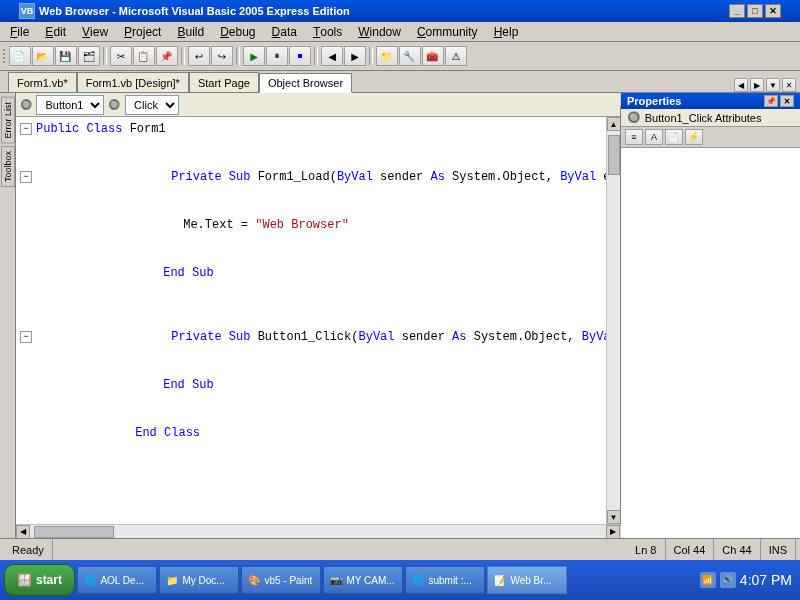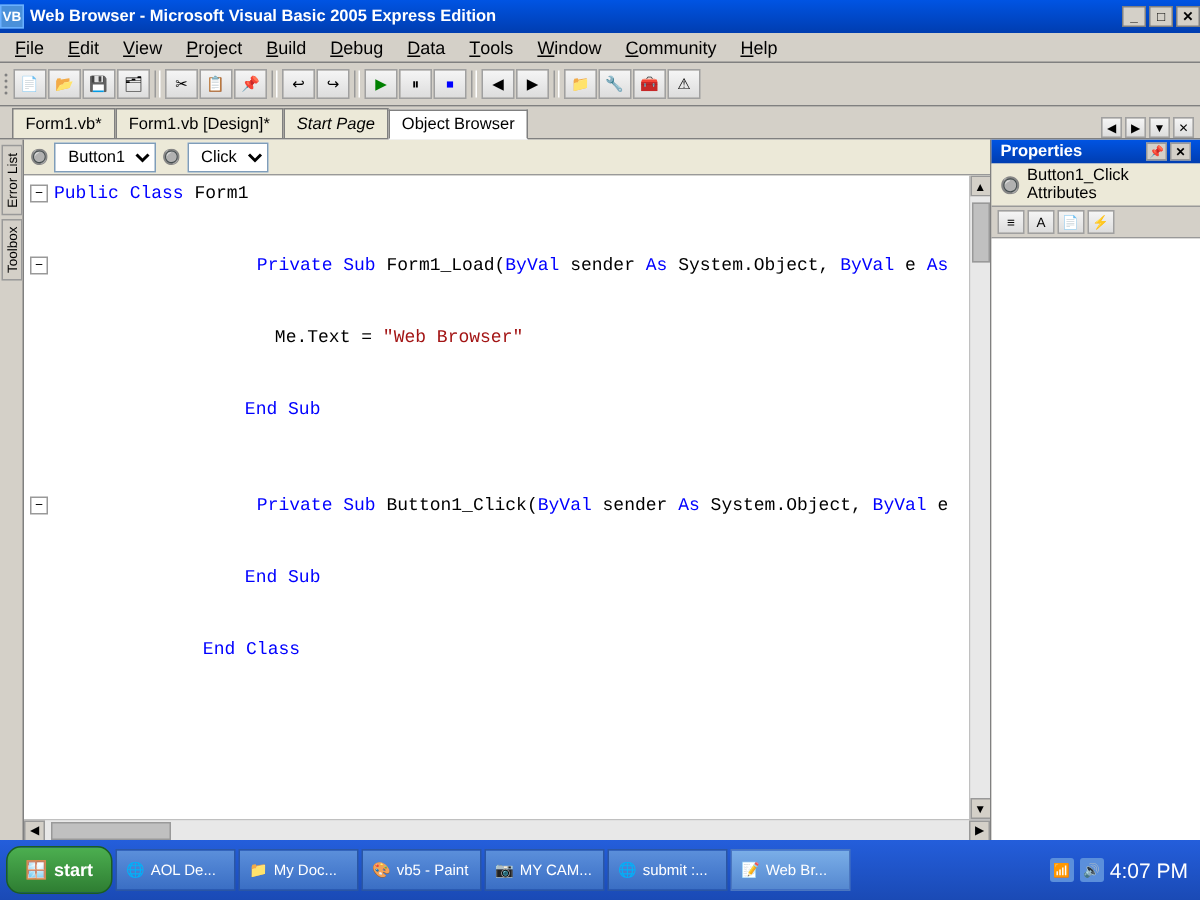--- a/index.html
+++ b/index.html
@@ -6,21 +6,21 @@
     body { font-family: 'Segoe UI', Tahoma, Geneva, Verdana, sans-serif; font-size: 12px; background: #d4d0c8; width: 800px; height: 600px; overflow: hidden; }
 
     
     .title-bar {
       background: linear-gradient(to bottom, #0054e3, #003db0);
       color: white;
       height: 22px;
       display: flex;
       align-items: center;
       justify-content: space-between;
-      padding: 0 0;
+      padding: 0 19px;
       font-size: 11px;
       font-weight: bold;
     }
     .title-bar-left { display: flex; align-items: center; gap: 4px; }
     .title-bar-icon { width: 16px; height: 16px; background: #4a90d9; border: 1px solid #6ab0ff; display: flex; align-items: center; justify-content: center; font-size: 9px; color: white; }
     .title-bar-buttons { display: flex; gap: 2px; }
     .title-btn {
       width: 16px; height: 14px; background: #d4d0c8;
       border: 1px solid #808080; font-size: 9px; display: flex;
       align-items: center; justify-content: center; cursor: pointer;
@@ -153,25 +153,26 @@
       border-top: 1px solid #c0c0c0;
       display: flex;
       align-items: center;
     }
     .scroll-arrow { width: 14px; height: 14px; background: #d4d0c8; border: 1px solid #999; display: flex; align-items: center; justify-content: center; font-size: 8px; cursor: pointer; flex-shrink: 0; }
     .scroll-track { flex: 1; height: 14px; background: #e8e8e8; position: relative; }
     .scroll-thumb { position: absolute; height: 12px; top: 1px; left: 4px; width: 80px; background: #c0c0c0; border: 1px solid #999; }
 
     
     .right-panel {
-      width: 140px;
+      width: 180px;
       background: #d4d0c8;
       border-left: 1px solid #808080;
       display: flex;
       flex-direction: column;
+      border-radius: 17px;
     }
     .right-panel-header {
       background: linear-gradient(to bottom, #0054e3, #003db0);
       color: white;
       padding: 2px 6px;
       font-size: 11px;
       font-weight: bold;
       display: flex;
       justify-content: space-between;
       align-items: center;
@@ -374,21 +375,21 @@
 
   <div style="flex:1; display:flex; flex-direction:column; overflow:hidden;">
 
     <div style="display:flex; align-items:flex-end; background:#d4d0c8; border-bottom:1px solid #808080; padding-left:8px; min-height:22px;">
       <div class="doc-tab" style="background:#ece9d8;">
         <span>Form1.vb*</span>
       </div>
       <div class="doc-tab" style="background:#ece9d8;">
         <span>Form1.vb [Design]*</span>
       </div>
-      <div class="doc-tab" style="background:#ece9d8;font-style:italic;">
+      <div class="doc-tab" style="background:#ece9d8;">
         <span>Start Page</span>
       </div>
       <div class="doc-tab active">
         <span>Object Browser</span>
       </div>
       <div style="margin-left:auto; display:flex; align-items:center; padding:0 4px; gap:2px;">
         <div class="tb-btn" style="width:14px;height:14px;font-size:8px;">◀</div>
         <div class="tb-btn" style="width:14px;height:14px;font-size:8px;">▶</div>
         <div class="tb-btn" style="width:14px;height:14px;font-size:8px;">▼</div>
         <div class="tb-btn" style="width:14px;height:14px;font-size:8px;">✕</div>
@@ -501,20 +502,38 @@
           <div class="tb-btn" style="width:18px;height:16px;font-size:9px;">≡</div>
           <div class="tb-btn" style="width:18px;height:16px;font-size:9px;">A</div>
           <div class="tb-btn" style="width:18px;height:16px;font-size:9px;">📄</div>
           <div class="tb-btn" style="width:18px;height:16px;font-size:9px;">⚡</div>
         </div>
         <div class="right-panel-body"></div>
       </div>
     </div>
   </div>
 
+  <div class="status-bar">
+    <div class="status-item">
+      <span>Ready</span>
+    </div>
+    <div style="flex:1;"></div>
+    <div class="status-item">
+      <span>Ln 8</span>
+    </div>
+    <div class="status-item">
+      <span>Col 44</span>
+    </div>
+    <div class="status-item">
+      <span>Ch 44</span>
+    </div>
+    <div class="status-item">
+      <span>INS</span>
+    </div>
+  </div>
 </div>
 
 <div class="taskbar">
   <div class="start-btn">
     <span>🪟</span>
     <span>start</span>
   </div>
   <div class="taskbar-items">
     <div class="taskbar-item">
       <span>🌐</span>

